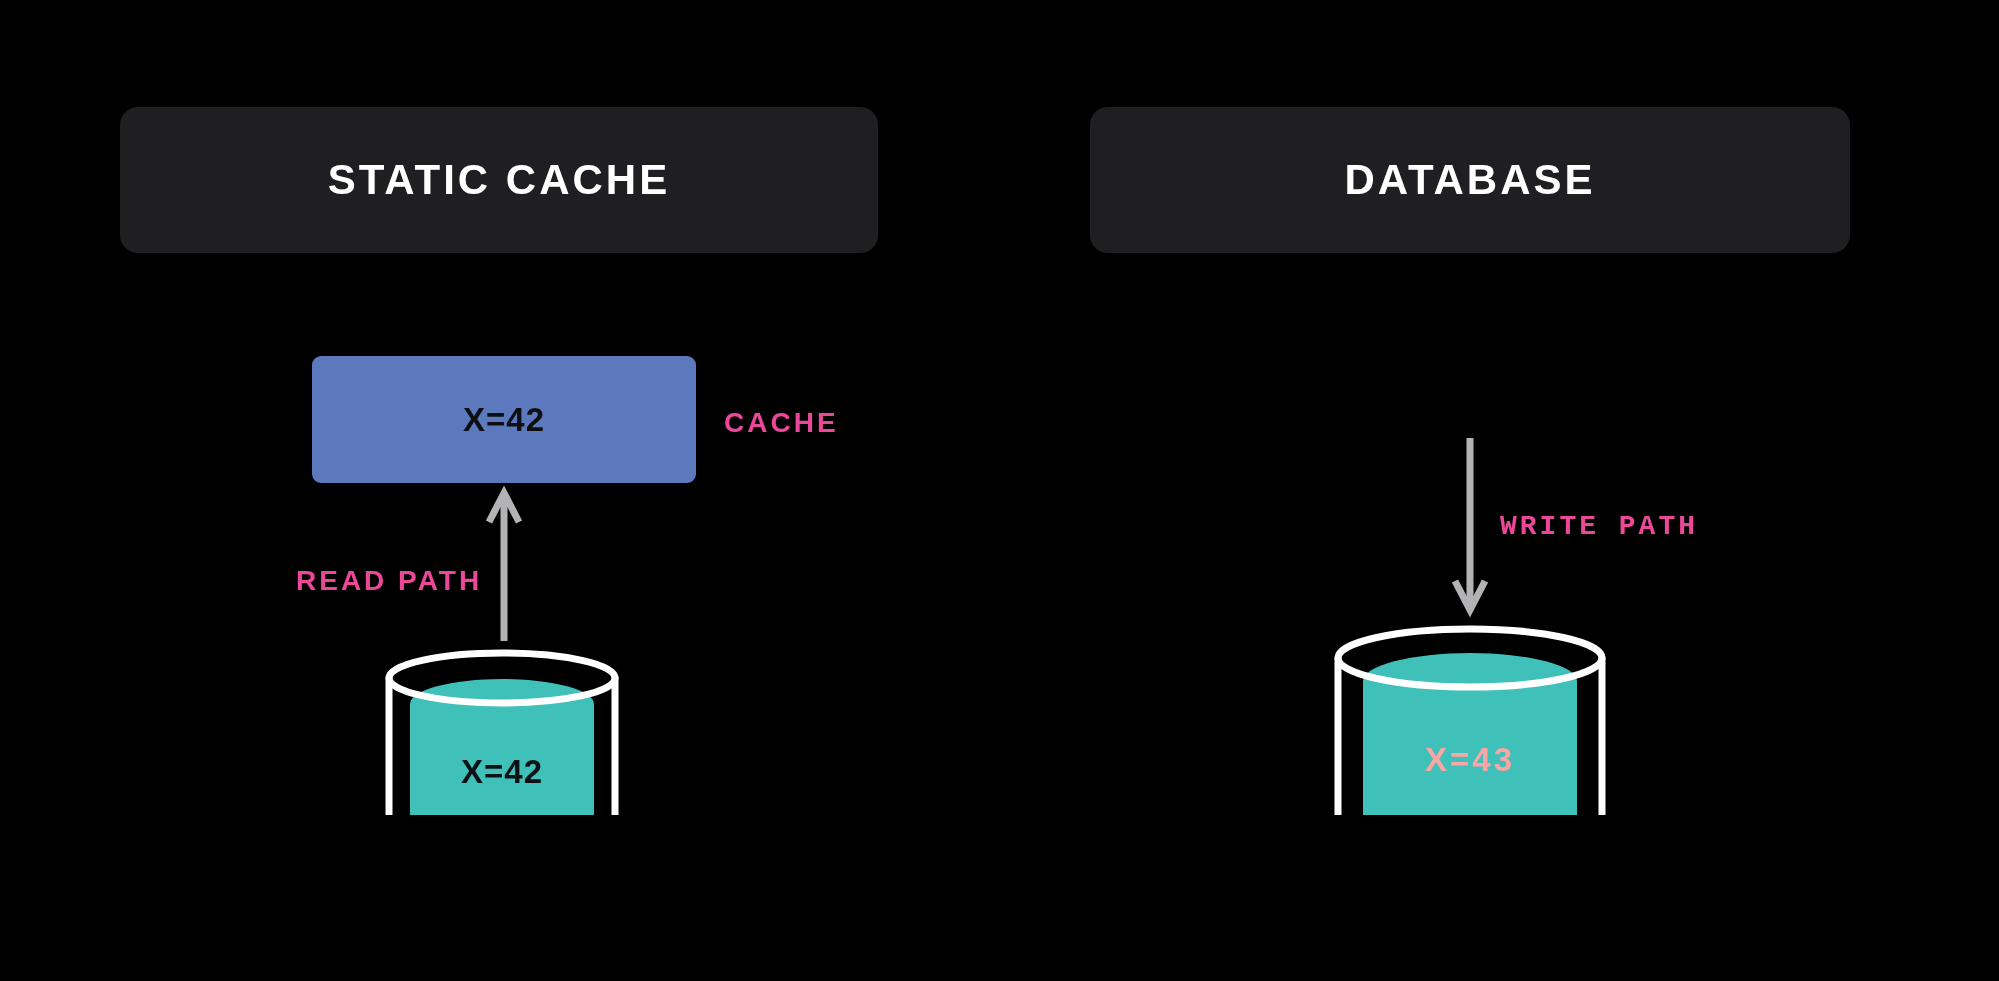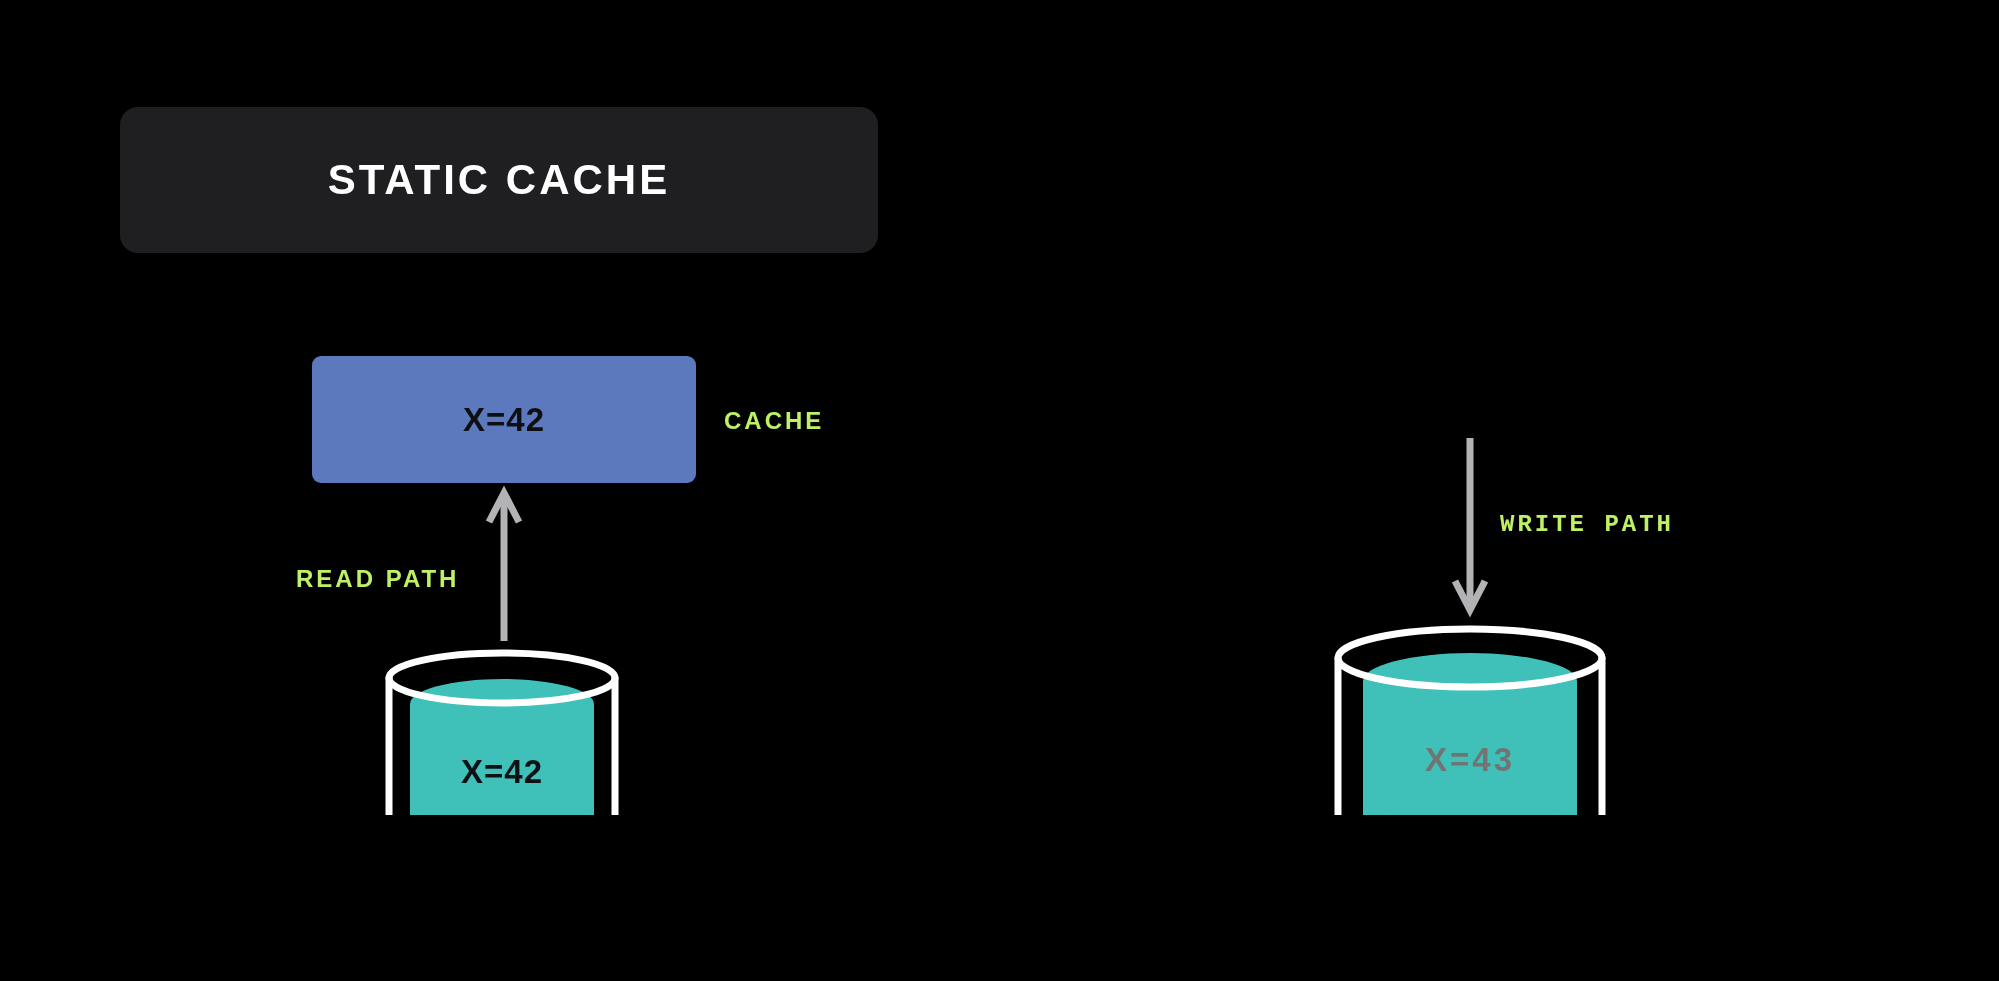--- a/index.html
+++ b/index.html
@@ -47,23 +47,23 @@
   }
   .cache-box .cache-value {
     color: #0d0f12;
     font-weight: bold;
     font-size: 33px;
     letter-spacing: 1px;
   }
 
   .side-label {
     position: absolute;
-    color: #bef264;
+    color: #ec4899;
     font-weight: bold;
-    font-size: 24px;
+    font-size: 28px;
     letter-spacing: 3px;
     white-space: nowrap;
   }
   #cache-label      { left: 724px;  top: 407px; }
   #read-path-label  { left: 296px;  top: 565px; }
   #write-path-label { left: 1500px; top: 511px; font-family: Liberation Mono, monospace; }
 
   svg.diagram-layer {
     position: absolute;
     left: 0;
@@ -81,31 +81,34 @@
   }
   #cyl-value-left {
     left: 502px;
     top: 772px;
     color: #0d1114;
     letter-spacing: 1px;
   }
   #cyl-value-right {
     left: 1470px;
     top: 760px;
-    color: #737373;
+    color: #fca5a5;
     letter-spacing: 3px;
   }
 </style>
 </head>
 <body>
 
 <div class="stage">
 
   <div class="header-box" id="header-left">
     <span class="header-label">STATIC CACHE</span>
+  </div>
+  <div class="header-box" id="header-right">
+    <span class="header-label">DATABASE</span>
   </div>
 
   <div class="cache-box">
     <span class="cache-value">X=42</span>
   </div>
 
   <div class="side-label" id="cache-label">CACHE</div>
   <div class="side-label" id="read-path-label">READ PATH</div>
   <div class="side-label" id="write-path-label">WRITE PATH</div>
 

